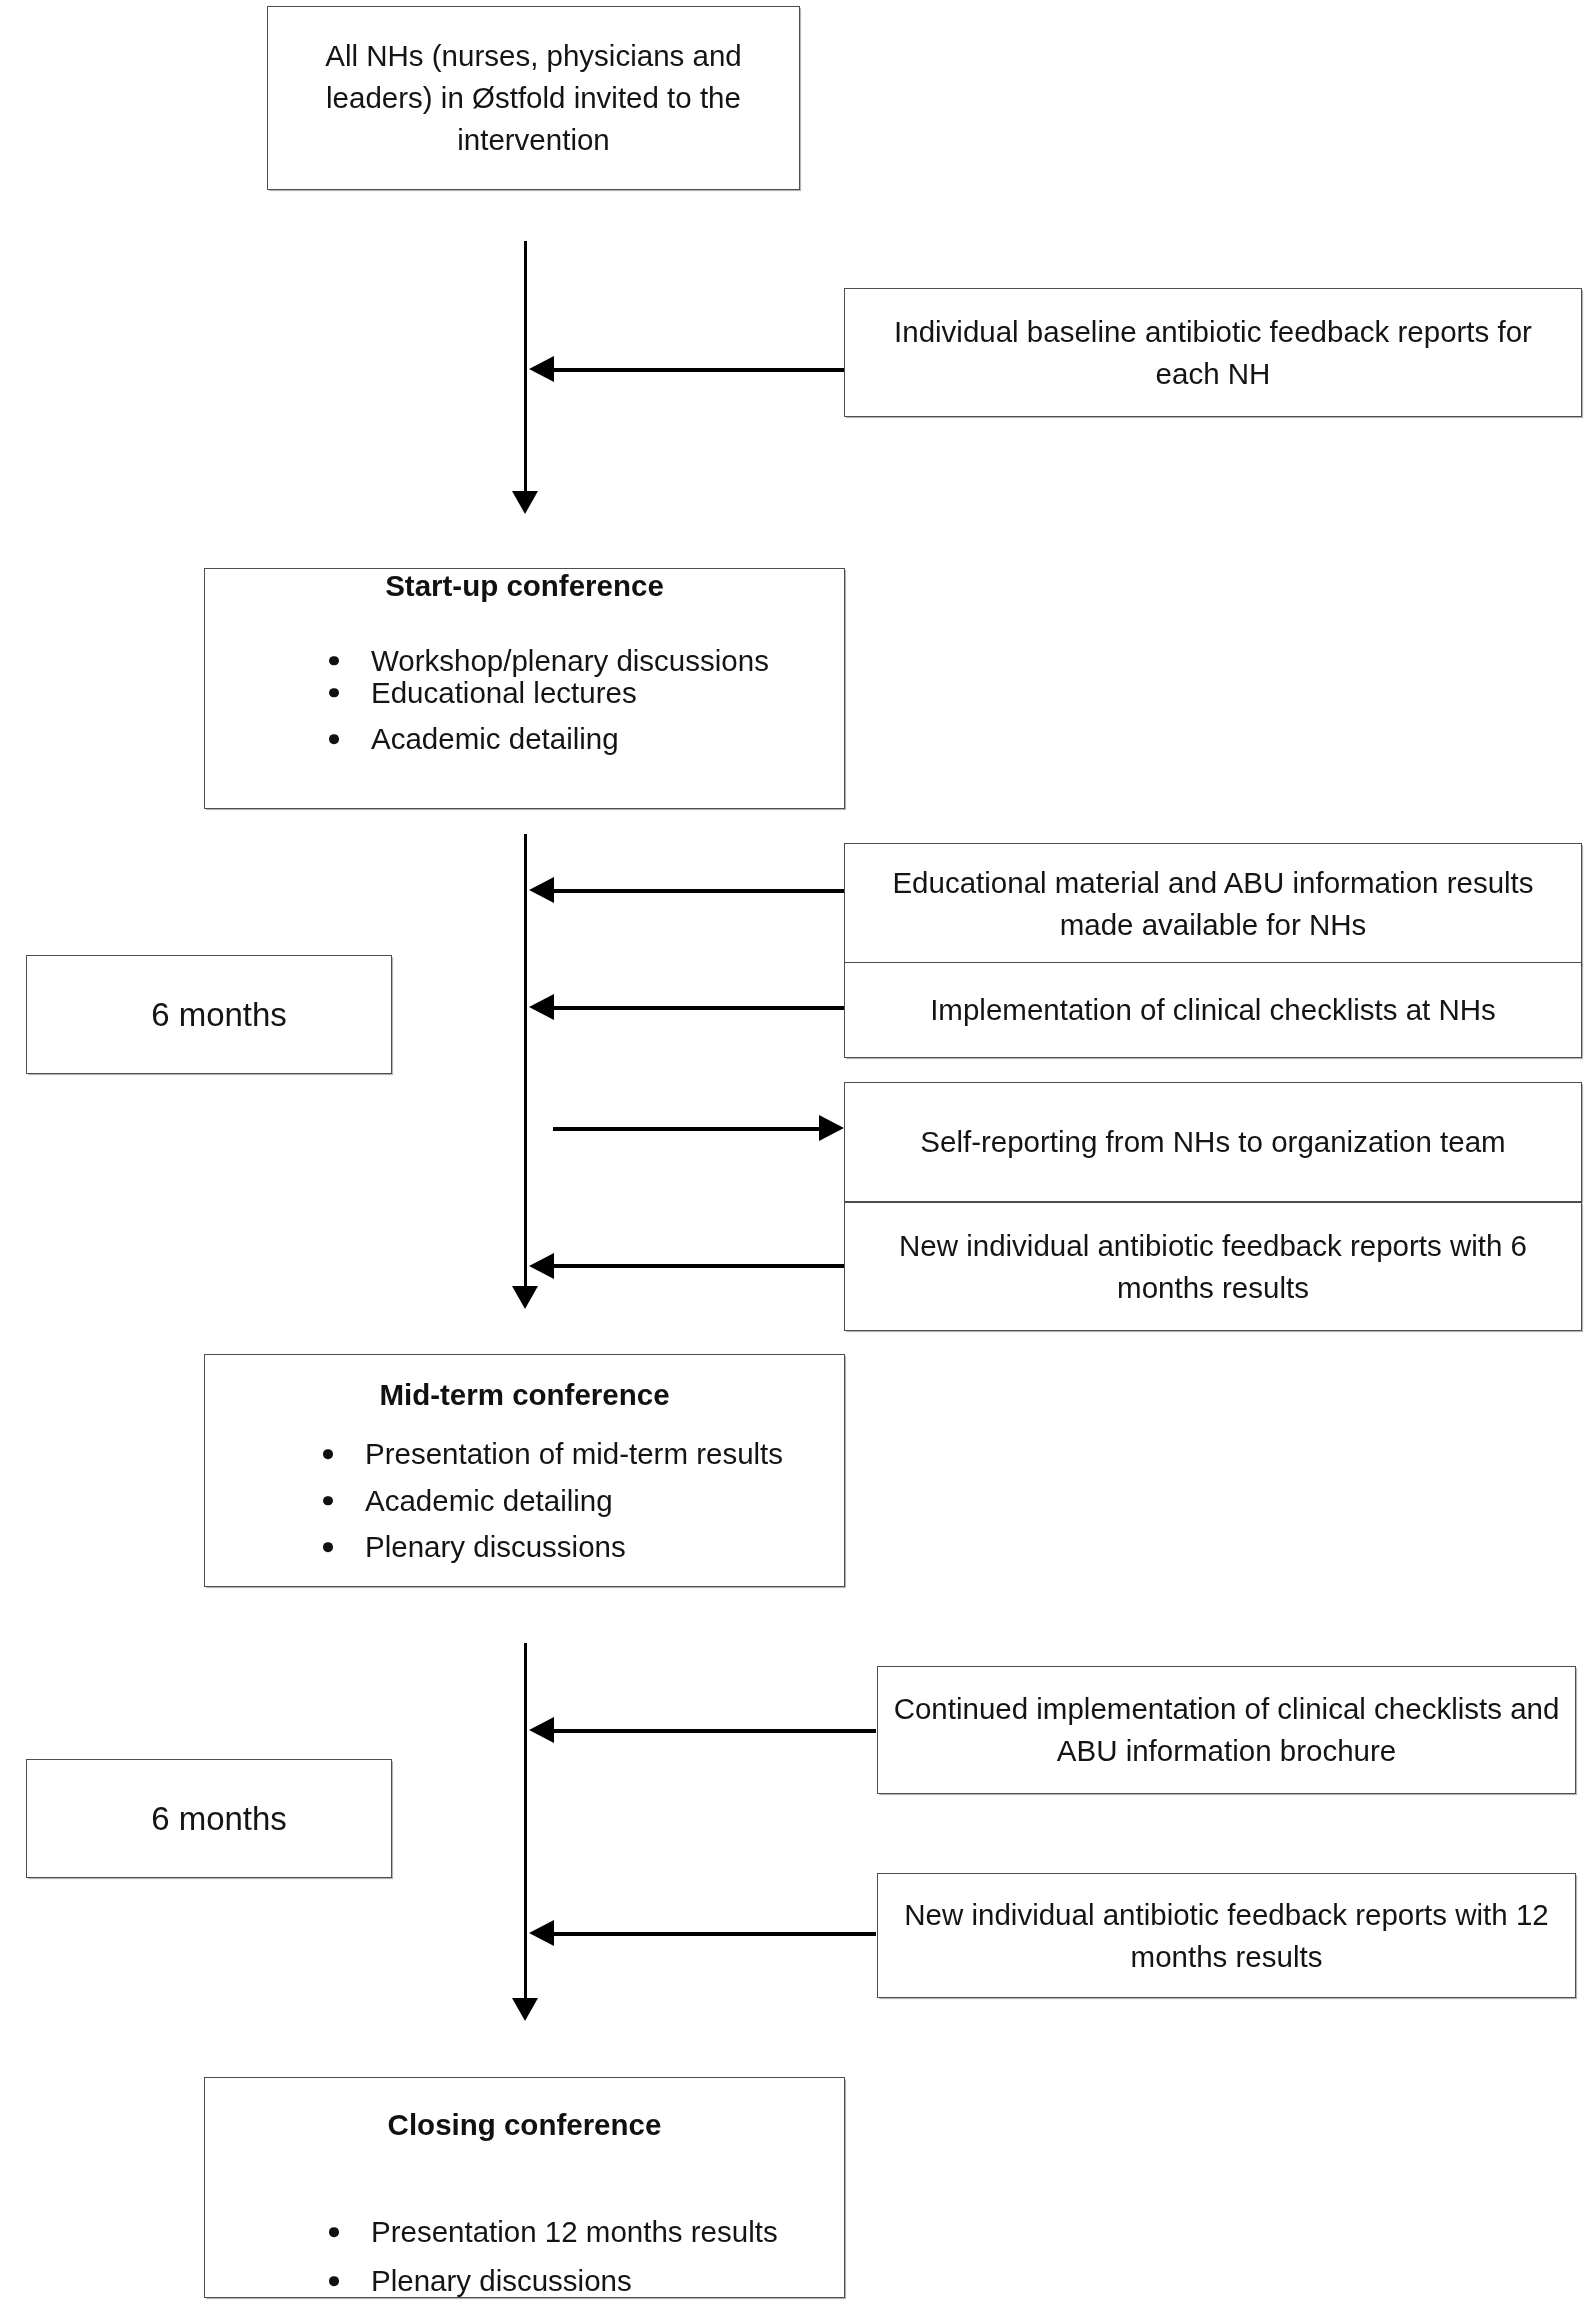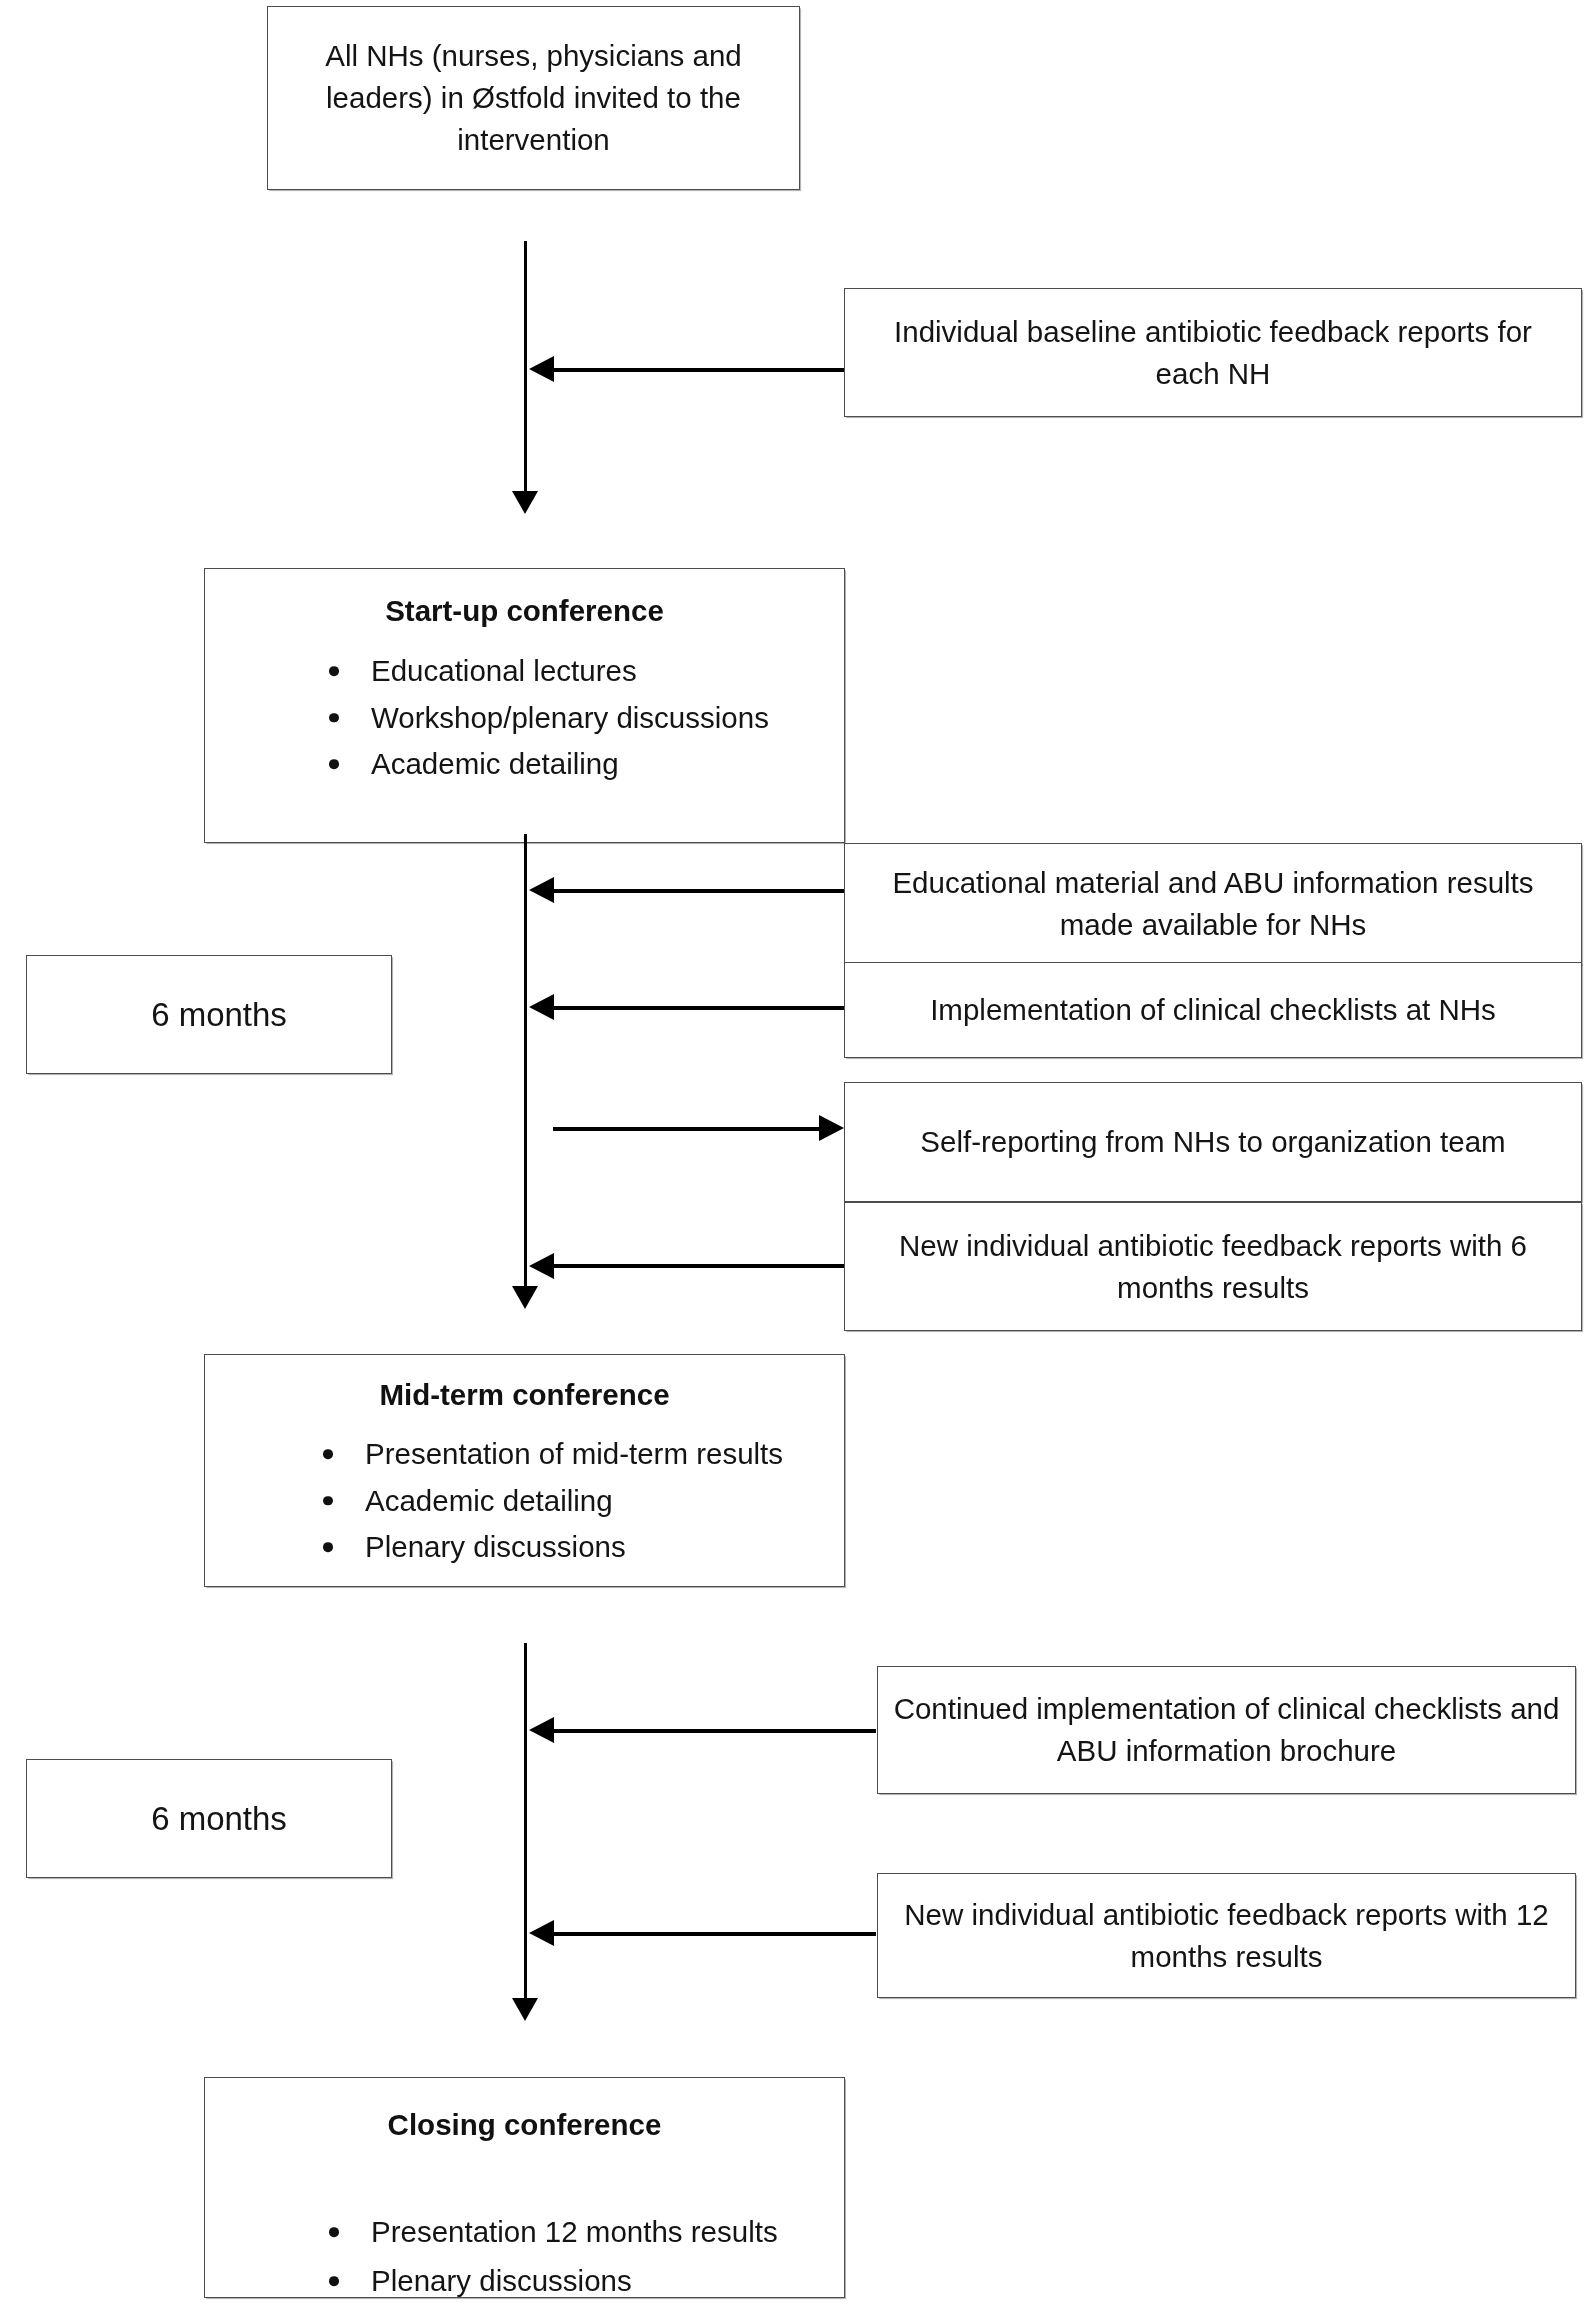--- a/index.html
+++ b/index.html
@@ -126,25 +126,25 @@
 
   <div class="vline" style="left:524px; top:241px; height:253px;"></div>
   <div class="vline-head" style="left:512px; top:491px;"></div>
 
   <div class="box" style="left:844px; top:288px; width:738px; height:129px;">
     <div class="box-text">Individual baseline antibiotic feedback reports for each NH</div>
   </div>
   <div class="hline" style="left:553px; top:368px; width:291px;"></div>
   <div class="harrow-left" style="left:529px; top:356px;"></div>
 
-  <div class="box" style="left:204px; top:568px; width:641px; height:275px; justify-content:flex-start; padding-top:25px;">
+  <div class="box" style="left:204px; top:568px; width:641px; height:241px; justify-content:flex-start; ">
     <div class="conf-title">Start-up conference</div>
     <ul class="conf-list" style="margin-top:27px;">
+      <li style="margin-top:14.8px;">Workshop/plenary discussions</li>
       <li>Educational lectures</li>
-      <li style="margin-top:14.8px;">Workshop/plenary discussions</li>
       <li style="margin-top:14.8px;">Academic detailing</li>
     </ul>
   </div>
 
   <div class="vline" style="left:524px; top:834px; height:454px;"></div>
   <div class="vline-head" style="left:512px; top:1286px;"></div>
 
   <div class="box" style="left:25.5px; top:955px; width:366px; height:119px;">
     <div class="months-text">6 months</div>
   </div>

